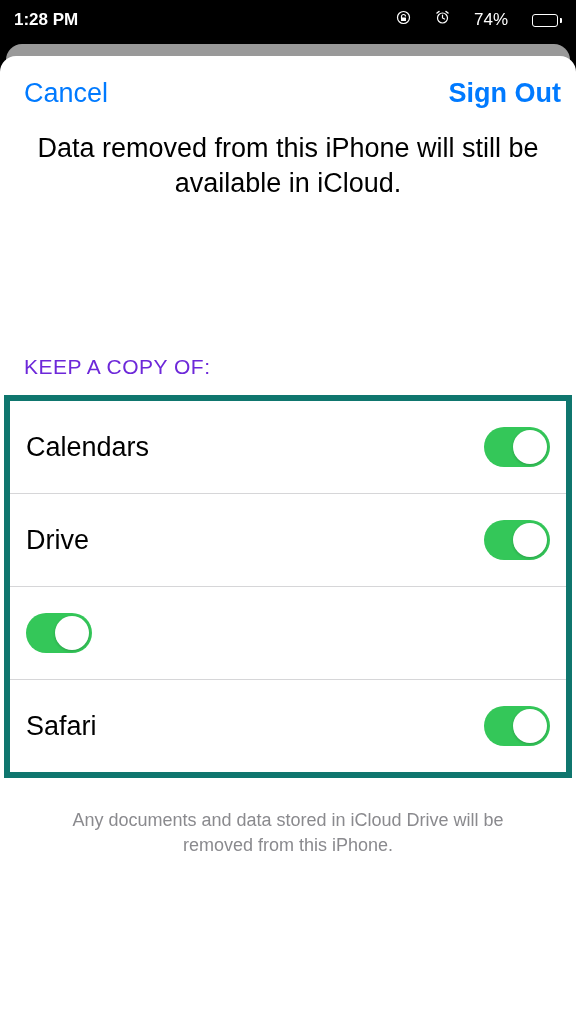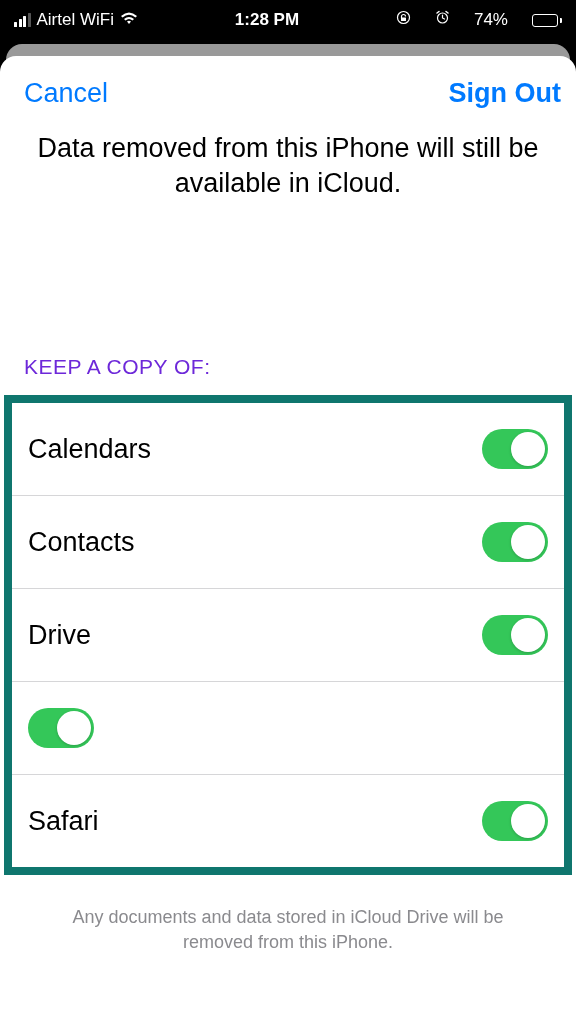--- a/index.html
+++ b/index.html
@@ -81,21 +81,21 @@
       color: #000;
     }
     .section-header {
       color: #6d28d9;
       font-size: 21px;
       letter-spacing: 0.5px;
       padding: 0 24px 16px 24px;
       margin-top: 154px;
     }
     .list-container {
-      border: 8px solid #0f766e;
+      border: 6px solid #0f766e;
       margin: 0 4px;
       padding: 0;
     }
     .list-row {
       display: flex;
       justify-content: space-between;
       align-items: center;
       padding: 26px 16px 26px 16px;
       border-bottom: 1px solid #d6d6d8;
     }
@@ -127,34 +127,20 @@
       font-size: 18px;
       text-align: center;
       padding: 30px 40px 0 40px;
       line-height: 1.4;
     }
   </style>
 </head>
 <body>
 
 <div class="status-bar">
-  <div class="status-left">
-    <span class="signal-bars">
-        <span></span>
-        <span></span>
-        <span></span>
-        <span></span>
-      </span>
-    <span>Airtel WiFi</span>
-    <span class="wifi-icon">
-      <svg width="18" height="14" viewBox="0 0 18 14">
-          <path d="M9 13 L11 10.5 Q9 9 7 10.5 Z M4 8 Q9 4 14 8 L12.5 9.5 Q9 6.5 5.5 9.5 Z M1 5 Q9 -2 17 5 L15.5 6.5 Q9 1 2.5 6.5 Z" fill="#fff"></path>
-        </svg>
-    </span>
-  </div>
   <div class="time">1:28 PM</div>
   <div class="status-right">
     <span>
       <svg width="15" height="15" viewBox="0 0 15 15">
           <circle cx="7.5" cy="7.5" r="6" stroke="#fff" stroke-width="1.2" fill="none"></circle>
           <path d="M5.5 8.5 v-2 a2 2 0 0 1 4 0" stroke="#fff" stroke-width="1.2" fill="none"></path>
           <rect x="5" y="7.5" width="5" height="3.5" rx="0.5" fill="#fff"></rect>
         </svg>
     </span>
     <span>
@@ -182,26 +168,20 @@
   <div class="message">Data removed from this iPhone will still be available in iCloud.</div>
   <div class="section-header">KEEP A COPY OF:</div>
   <div class="list-container">
     <div class="list-row">
       <span class="row-label">Calendars</span>
       <div class="toggle">
           <div class="toggle-knob"></div>
         </div>
     </div>
     <div class="list-row">
-      <span class="row-label">Contacts</span>
-      <div class="toggle">
-          <div class="toggle-knob"></div>
-        </div>
-    </div>
-    <div class="list-row">
       <span class="row-label">Drive</span>
       <div class="toggle">
           <div class="toggle-knob"></div>
         </div>
     </div>
     <div class="list-row">
       <div class="toggle">
           <div class="toggle-knob"></div>
         </div>
     </div>

